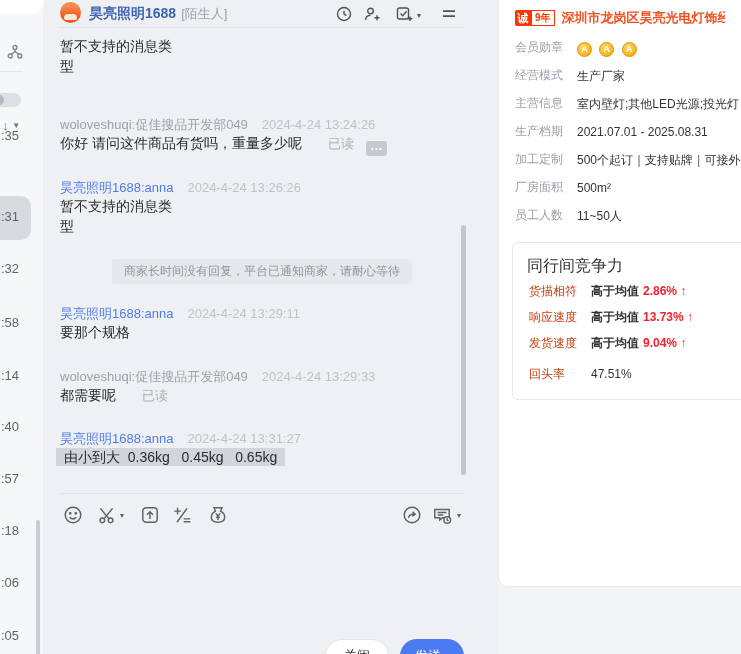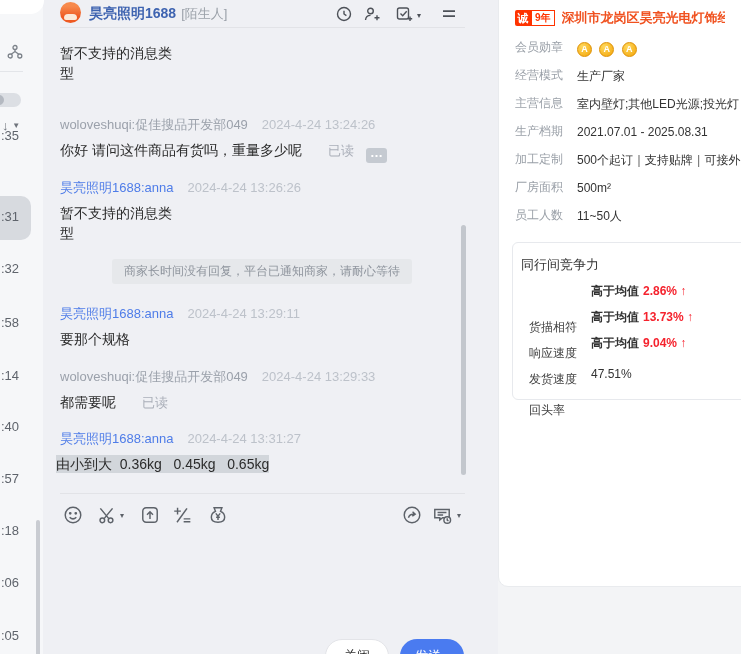--- a/index.html
+++ b/index.html
@@ -30,27 +30,27 @@
   .hicon { position:absolute; top:5px; width:20px; height:18px; color:#4d5158; }
   .hicon svg { display:block; }
   .icaret { position:absolute; top:11px; font-size:8px; color:#4d5158; }
   .chat-divider { position:absolute; left:17px; top:27px; width:405px; height:1px; background:#e2e3e7; }
 
   .msg { position:absolute; left:17px; width:405px; }
   .msg .head { font-size:13px; line-height:16px; }
   .sender-seller { color:#4e7ce8; }
   .sender-buyer { color:#9ba1ab; }
   .msg .time { color:#bdc2ca; margin-left:14px; }
-  .msg .text { margin-top:7px; font-size:14px; color:#2b2b2b; line-height:20px; white-space:pre-wrap; }
+  .msg .text { font-size:14px; color:#2b2b2b; line-height:20px; white-space:pre-wrap; }
   .msg .text.narrow { width:122px; }
   .read { font-size:13px; color:#a9aeb8; margin-left:26px; }
   .more-badge { display:inline-block; margin-left:12px; width:21px; height:15px; background:#c5cad1;
                 border-radius:3px; color:#fff; text-align:center; line-height:10px; font-size:13px;
                 font-weight:bold; vertical-align:-2px; }
-  .highlight { background:#d2d6db; padding:1px 0; margin-left:-4px; }
+  .highlight { background:#d2d6db; padding:1px 8px; margin-left:-4px; }
 
   .notice { position:absolute; left:69px; top:259px; background:#e6e8eb; color:#8e949d;
             font-size:12px; padding:4px 12px; border-radius:3px; }
 
   .chat-scroll { position:absolute; left:418px; top:225px; width:5px; height:250px; background:#c3c7cd; border-radius:3px; }
 
   .toolbar-divider { position:absolute; left:17px; top:493px; width:405px; height:1px; background:#e2e3e7; }
   .ticon { position:absolute; top:505px; width:20px; height:20px; color:#5d6269; }
   .tcaret { position:absolute; top:511px; font-size:8px; color:#5d6269; }
 
@@ -73,23 +73,23 @@
              font-size:13px; font-weight:bold; }
   .info-row { position:absolute; left:17px; width:226px; display:flex; font-size:12px; line-height:16px; }
   .info-row .lbl { flex:0 0 62px; color:#9aa0a8;font-family:Liberation Mono, monospace; }
   .info-row .val { color:#333; white-space:nowrap; }
   .medal { display:inline-block; width:15px; height:15px; border-radius:50%; margin-right:4px;
            background:radial-gradient(circle at 35% 30%, #ffd95e, #f3a407); border:1px solid #de9104;
            color:#fff; font-size:9px; font-weight:bold; text-align:center; line-height:13px; }
 
   .comp-card { position:absolute; left:14px; top:242px; width:252px; height:158px; background:#fff;
                border:1px solid #e7e9ed; border-radius:6px; }
-  .comp-title { position:absolute; left:8px; top:13px; font-size:13px; color:#333; }
+  .comp-title { position:absolute; left:14px; top:13px; font-size:16px; color:#333; }
   .comp-row { position:absolute; left:16px; display:flex; font-size:12px; line-height:15px; }
-  .comp-row .lbl { flex:0 0 62px; color:#404040;margin-top:36px; }
+  .comp-row .lbl { flex:0 0 62px; color:#c2410c; }
   .comp-row .prefix { color:#333; font-weight:bold; margin-right:4px; }
   .comp-row .val { color:#f5222d; font-weight:bold; }
   .comp-row.plain .val { color:#333; font-weight:normal; }
 </style>
 </head>
 <body>
 
 <div class="root">
 
   <div class="sidebar">

